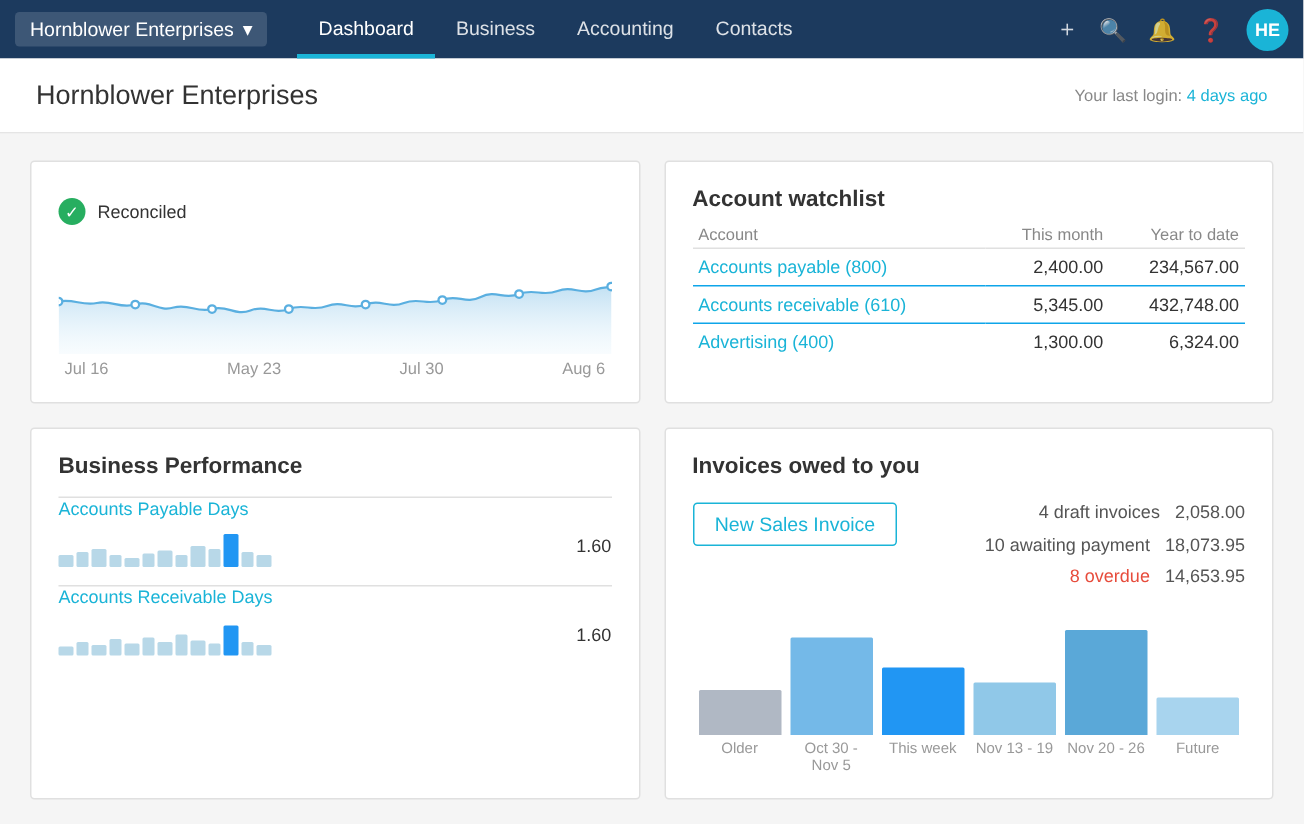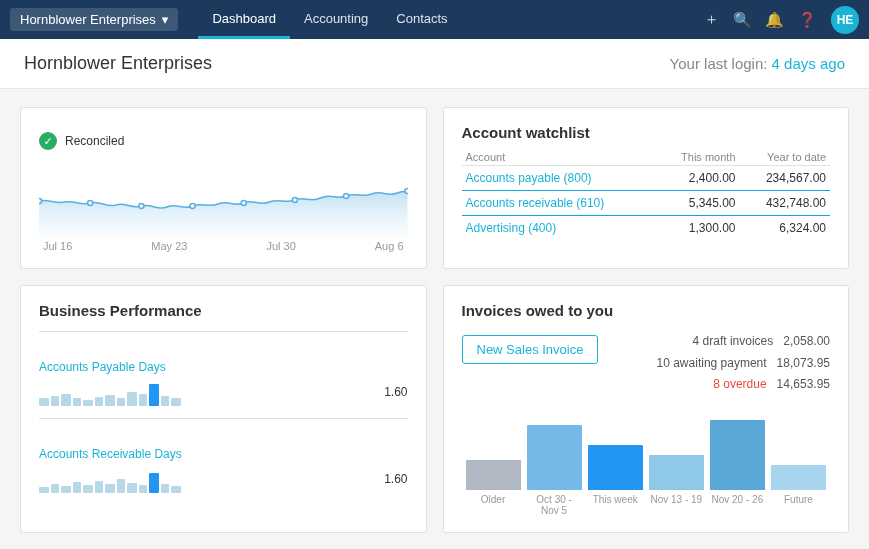--- a/index.html
+++ b/index.html
@@ -53,21 +53,21 @@
     
     .page-header {
       background: #fff;
       padding: 14px 24px;
       display: flex;
       align-items: center;
       justify-content: space-between;
       border-bottom: 1px solid #e5e5e5;
     }
     .page-title { font-size: 18px; font-weight: 400; color: #333; }
-    .last-login { font-size: 15px; color: #888; }
+    .last-login { font-size: 11px; color: #888; }
     .last-login a { color: #1ab4d7; text-decoration: none; }
 
     
     .main { padding: 18px 20px; display: grid; grid-template-columns: 1fr 1fr; gap: 16px; }
 
     
     .card {
       background: #fff;
       border-radius: 3px;
       border: 1px solid #e0e0e0;
@@ -112,21 +112,21 @@
     .watchlist-table td {
       font-size: 12px; color: #333;
       text-align: right; padding: 5px 4px;
       border-bottom: 1px solid #0ea5e9;
     }
     .watchlist-table td:first-child { text-align: left; color: #1ab4d7; cursor: pointer; }
     .watchlist-table tr:last-child td { border-bottom: none; }
 
     
     .perf-card {}
-    .perf-row { margin-top: 28px; }
+    .perf-row { margin-top: 0; }
     .perf-label { color: #1ab4d7; font-size: 12px; cursor: pointer; margin-bottom: 4px; }
     .perf-bar-area { display: flex; align-items: center; gap: 26px; justify-content: flex-end; }
     .perf-bars { flex: 1; height: 28px; display: flex; align-items: flex-end; gap: 2px; }
     .perf-bar { background: #b8d8e8; border-radius: 1px; }
     .perf-bar.highlight { background: #2196f3; }
     .perf-value { font-size: 12px; color: #333; min-width: 30px; text-align: right; }
     .perf-divider { border: none; border-top: 1px solid #e0e0e0; margin: 12px 0 0; }
 
     
     .invoices-card {}
@@ -155,20 +155,21 @@
 </head>
 <body>
 
 <nav class="navbar">
   <div class="navbar-brand">
     <span>Hornblower Enterprises</span>
     <span>▾</span>
   </div>
   <div class="nav-items">
     <div class="nav-item active">Dashboard</div>
+    <div class="nav-item">Business</div>
     <div class="nav-item">Accounting</div>
     <div class="nav-item">Contacts</div>
   </div>
   <div class="nav-right">
     <span class="nav-icon">＋</span>
     <span class="nav-icon">🔍</span>
     <span class="nav-icon">🔔</span>
     <span class="nav-icon">❓</span>
     <div class="nav-avatar">HE</div>
   </div>

